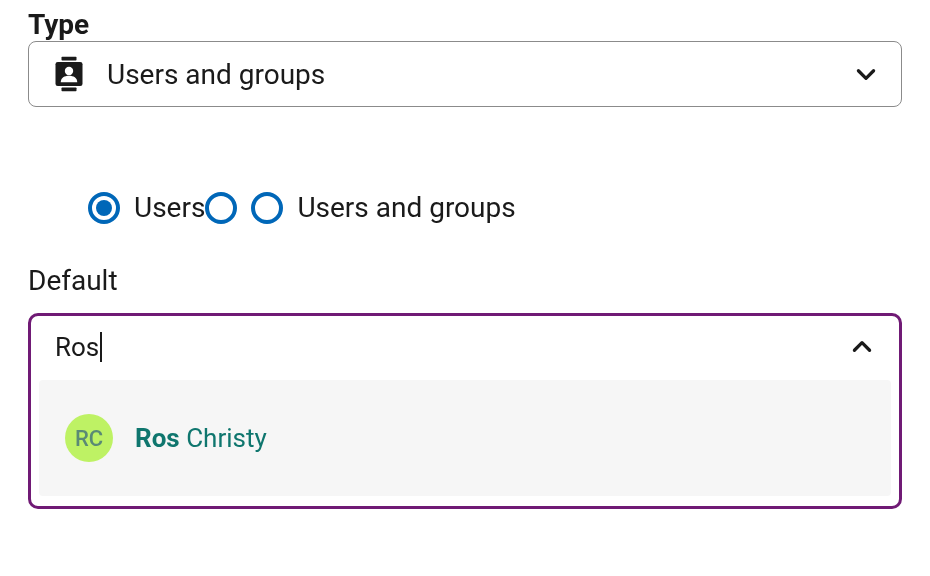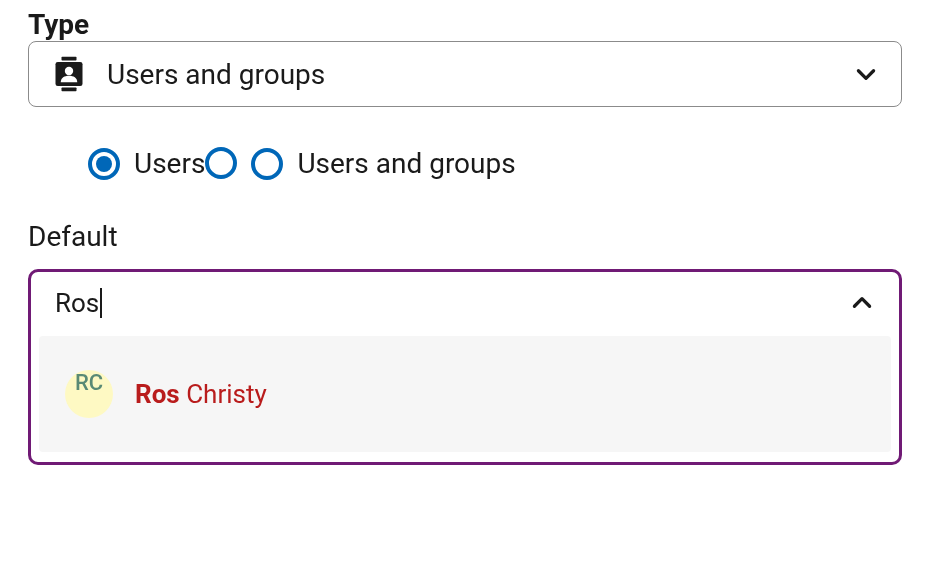--- a/index.html
+++ b/index.html
@@ -46,22 +46,22 @@
     .type-select .chevron {
       width: 26px;
       height: 26px;
       display: flex;
       align-items: center;
       justify-content: center;
     }
 
     .radio-row {
       display: flex;
-      align-items: flex-start;
-      margin-top: 40px;
+      align-items: flex-end;
+      margin-top: 84px;
       margin-left: 60px;
       margin-bottom: 40px;
     }
     .radio-item {
       display: flex;
       align-items: center;
       cursor: pointer;
     }
     .radio-circle {
       width: 32px;
@@ -135,34 +135,34 @@
     .dropdown-item {
       display: flex;
       align-items: center;
       cursor: pointer;
       padding: 6px 10px;
     }
     .avatar {
       width: 48px;
       height: 48px;
       border-radius: 50%;
-      background: #fef9c3;
-      display: flex;
-      align-items: flex-start;
+      background: #bef264;
+      display: flex;
+      align-items: center;
       justify-content: center;
       margin-right: 22px;
     }
     .avatar-initials {
       font-size: 22px;
       font-weight: 500;
       color: #5a8a75;
     }
     .item-name {
       font-size: 26px;
-      color: #b91c1c;
+      color: #0f766e;
     }
     .item-name .bold {
       font-weight: 700;
     }
   </style>
 </head>
 <body>
 
 <div class="type-label">Type</div>
 

